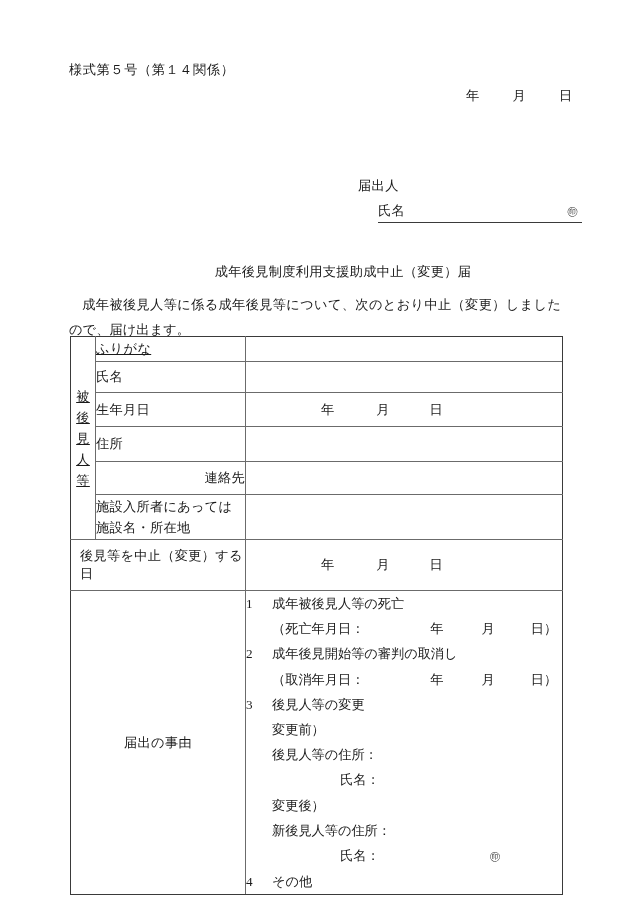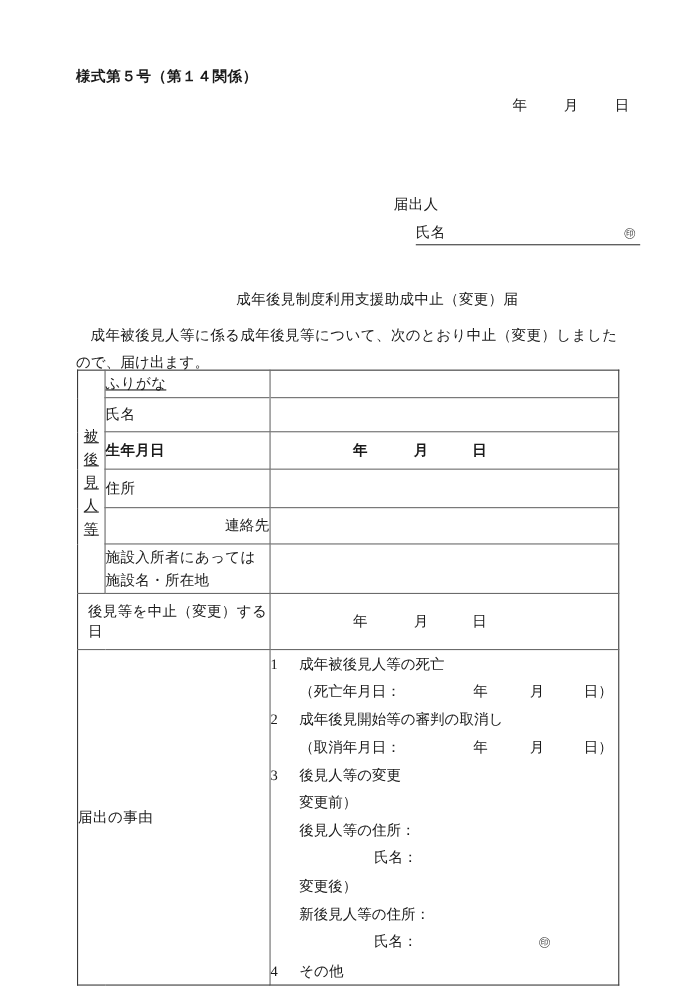--- a/index.html
+++ b/index.html
@@ -23,21 +23,20 @@
     height: 903px;
   }
 
   
   .form-no {
     position: absolute;
     left: 69px;
     top: 61px;
     letter-spacing: 0.6px;
     white-space: nowrap;
-    font-weight: bold;
   }
   .date-line {
     position: absolute;
     left: 466px;
     top: 87px;
     white-space: nowrap;
   }
   .date-line .seg { display: inline-block; }
   .date-line .seg + .seg { margin-left: 30px; }
 
@@ -125,37 +124,37 @@
   }
   .klabel {
     width: 150px;
     padding: 5px 0 5px 9px;
     letter-spacing: 0.3px;
   }
   .kvalue { padding: 5px 0 5px 10px; }
 
   .cell-furigana { border-bottom: 1px dotted #8a8a8a !important; height: 24px; }
   .cell-name { height: 30px; }
-  .cell-dob { height: 33px; font-weight: bold; }
+  .cell-dob { height: 33px; }
   .cell-addr { height: 34px; }
   .cell-contact { height: 32px; text-align: right; }
   .cell-facility { height: 44px; line-height: 21px; padding-top: 3px; padding-bottom: 3px; }
 
   .date-cells { white-space: nowrap; }
   .date-cells .s1 { margin-left: 75px; }
   .date-cells .s2 { margin-left: 42px; }
   .date-cells .s3 { margin-left: 40px; }
 
   .row-stop .klabel-wide {
     padding: 7px 0 7px 9px;
     letter-spacing: 0.3px;
   }
 
   .reason-label {
-    text-align: left;
+    text-align: center;
     vertical-align: middle;
     letter-spacing: 0.4px;
   }
   .reason-body {
     padding: 8px 0 8px 12px;
     line-height: 25.2px;
     vertical-align: top;
   }
   .reason-body .ln { white-space: nowrap; }
   .reason-body .num { display: inline-block; width: 26px; }

